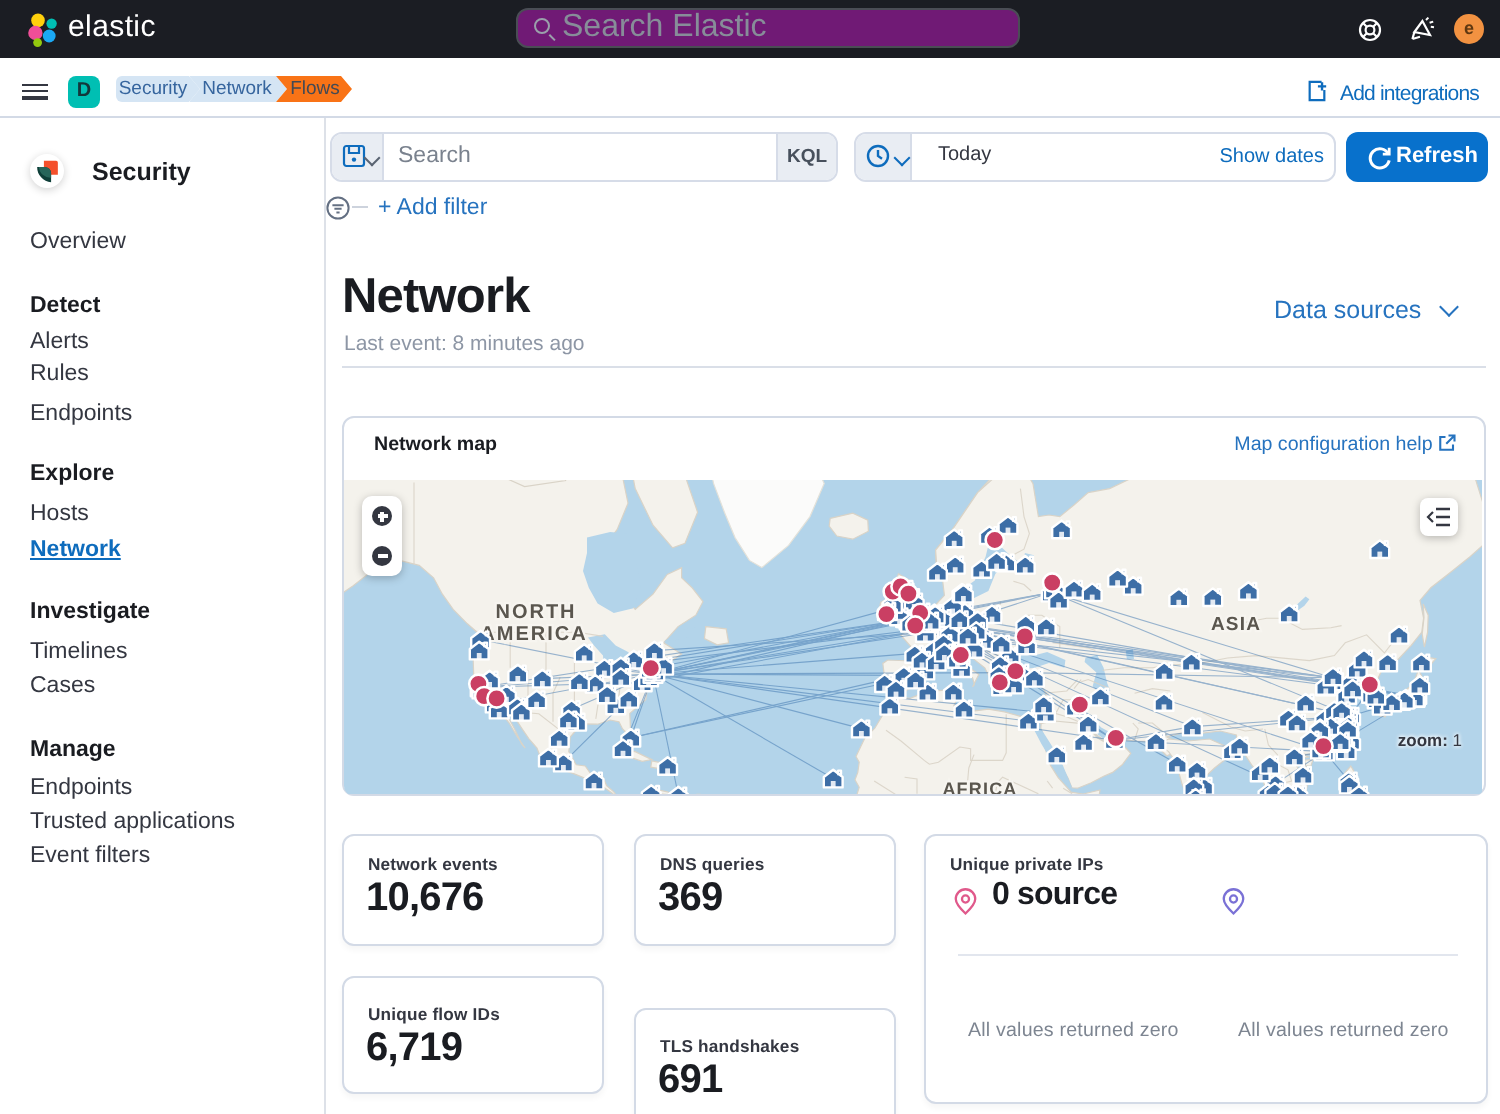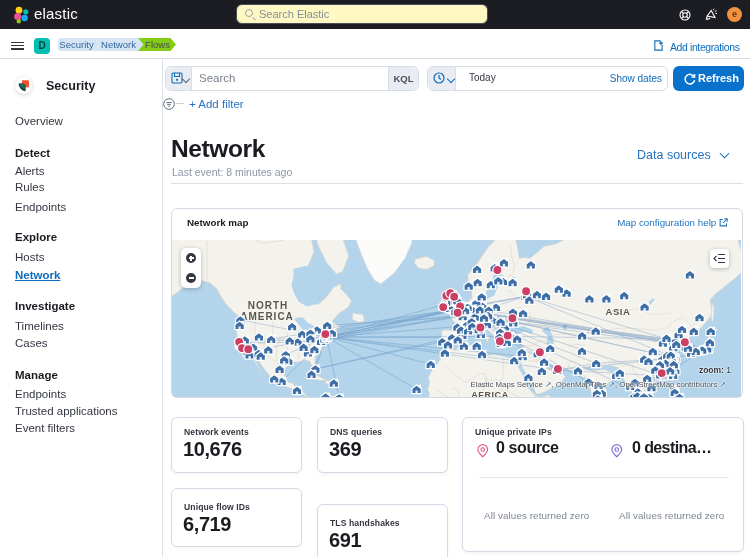--- a/index.html
+++ b/index.html
@@ -1,33 +1,33 @@
 <!DOCTYPE html>
 <html><head><meta charset="utf-8"><style>
 *{margin:0;padding:0;box-sizing:border-box}
 html,body{width:750px;height:557px;overflow:hidden;background:#fff;
  font-family:"Liberation Sans",sans-serif;-webkit-font-smoothing:antialiased}
 .abs{position:absolute}
 
 .topbar{position:absolute;left:0;top:0;width:750px;height:29px;background:#1b1d23}
 .logo{position:absolute;left:34px;top:5px;color:#fff;font-size:15px;letter-spacing:.2px}
-.srchbox{position:absolute;left:236px;top:4px;width:252px;height:20px;background:#fef9c3;
- border:1px solid #4a4d55;border-radius:6px;color:#878d99;font-size:11px;line-height:18px}
+.srchbox{position:absolute;left:258px;top:4px;width:252px;height:20px;background:#701a75;
+ border:1px solid #4a4d55;border-radius:6px;color:#878d99;font-size:16px;line-height:18px}
 .srchbox span{margin-left:22px}
 .mag{position:absolute;left:8px;top:4px;width:8px;height:8px;border:1.4px solid #9aa0ab;border-radius:50%}
 .mag:after{content:"";position:absolute;left:7px;top:7px;width:4px;height:1.4px;background:#9aa0ab;transform:rotate(45deg);transform-origin:0 0}
 
 .navbar{position:absolute;left:0;top:29px;width:750px;height:30px;background:#fff;border-bottom:1px solid #d3dae6}
 .burger{position:absolute;left:11px;top:41.5px;width:13px;height:9px}
 .burger i{display:block;height:1.6px;background:#343741;margin-bottom:1.7px}
 .dbadge{position:absolute;left:34px;top:38px;width:16px;height:16px;background:#00bfb3;border-radius:4px;
  color:#12373b;font-size:10px;font-weight:bold;text-align:center;line-height:16px}
 .crumb{position:absolute;top:38px;height:13px;font-size:9.5px;line-height:13.5px;text-align:center}
 .crumb.b{background:#d5e5f4;color:#36659e}
-.crumb.g{background:#84cc16;color:#444a54}
+.crumb.g{background:#f97316;color:#444a54}
 .addint{position:absolute;left:670px;top:41px;color:#0e6cbd;font-size:10.5px;font-weight:500;letter-spacing:-.4px}
 
 .sidebar{position:absolute;left:0;top:59px;width:163px;height:498px;background:#fff;border-right:1px solid #dde1e8}
 .appicon{position:absolute;left:15px;top:77px;width:17px;height:17px;border-radius:50%;background:#fff;box-shadow:0 1px 4px rgba(0,0,0,.18);padding:3px}
 .apptitle{position:absolute;left:46px;top:79px;font-size:12.5px;font-weight:bold;color:#1a1c21}
 .nav-item{position:absolute;left:15px;font-size:11.5px;color:#343741}
 .nav-head{font-weight:bold;color:#1a1c21}
 .nav-active{color:#0e6cbd;font-weight:bold;text-decoration:underline}
 
 .qgroup{position:absolute;left:165px;top:66px;width:254px;height:25px;background:#fff;border:1px solid #d6dce8;border-radius:6px}
@@ -624,21 +624,20 @@
   <div class="zc" style="top:33px;left:14px">
         <i></i>
       </div>
   <div class="layersbtn">
         <svg style="position:absolute;left:3px;top:4px" width="13" height="11" viewBox="0 0 13 11" fill="none" stroke="#343741" stroke-width="1.2">
           <path d="M5 1.5 H12 M5 5.5 H12 M5 9.5 H12"></path>
           <path d="M3.5 3 L1 5.5 L3.5 8" stroke-width="1.1"></path>
         </svg>
       </div>
   <div class="zoomtxt"><b>zoom:</b> 1</div>
-  <div class="attrib">Elastic Maps Service <span class="lk">↗</span>, OpenMapTiles <span class="lk">↗</span>, OpenStreetMap contributors <span class="lk">↗</span></div>
  </div>
 </div>
 
 <div class="card" style="left:171px;top:417px;width:131px;height:56px">
  <div class="clabel">Network events</div>
     <div class="cval">10,676</div>
 </div>
 <div class="card" style="left:317px;top:417px;width:131px;height:56px">
  <div class="clabel">DNS queries</div>
     <div class="cval">369</div>
@@ -655,17 +654,16 @@
  <div class="biglabel">Unique private IPs</div>
  <svg class="abs" style="left:14px;top:26px" width="11.5" height="14" viewBox="0 0 13 15" fill="none" stroke="#e0598b" stroke-width="1.3">
   <path d="M6.5 14 C6.5 14 12 8.8 12 5.8 A5.5 5.5 0 0 0 1 5.8 C1 8.8 6.5 14 6.5 14 Z"></path>
       <circle cx="6.5" cy="5.8" r="2"></circle>
  </svg>
  <div class="bigval abs" style="left:33px;top:21px">0 source</div>
  <svg class="abs" style="left:148px;top:26px" width="11.5" height="14" viewBox="0 0 13 15" fill="none" stroke="#7a71d6" stroke-width="1.3">
   <path d="M6.5 14 C6.5 14 12 8.8 12 5.8 A5.5 5.5 0 0 0 1 5.8 C1 8.8 6.5 14 6.5 14 Z"></path>
       <circle cx="6.5" cy="5.8" r="2"></circle>
  </svg>
- <div class="bigval abs" style="left:169px;top:21px;letter-spacing:-.6px">0 destina…</div>
  <div class="abs" style="left:16px;top:59px;width:250px;height:1px;background:#e2e6ee"></div>
  <div class="allzero" style="left:21px">All values returned zero</div>
  <div class="allzero" style="left:156px">All values returned zero</div>
 </div>
 
 </body></html>

